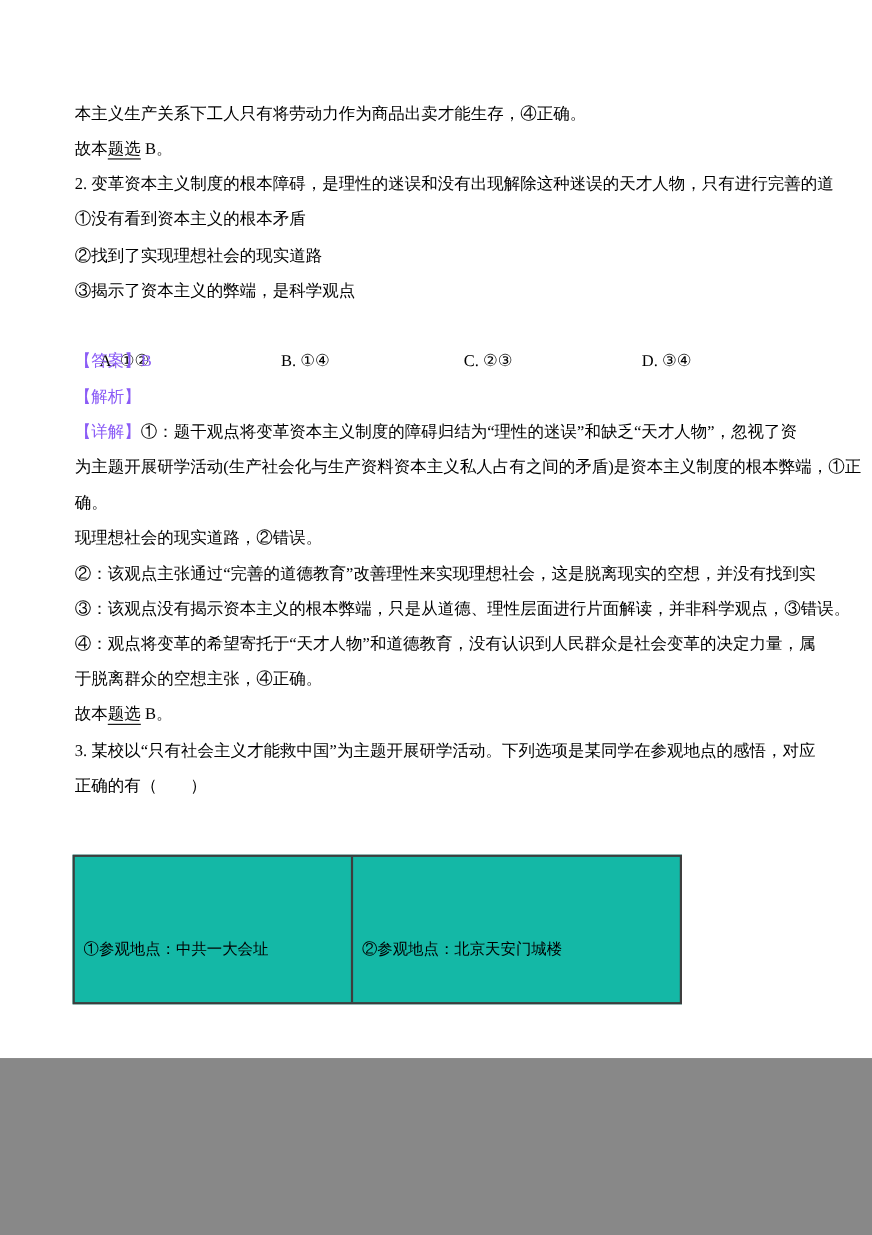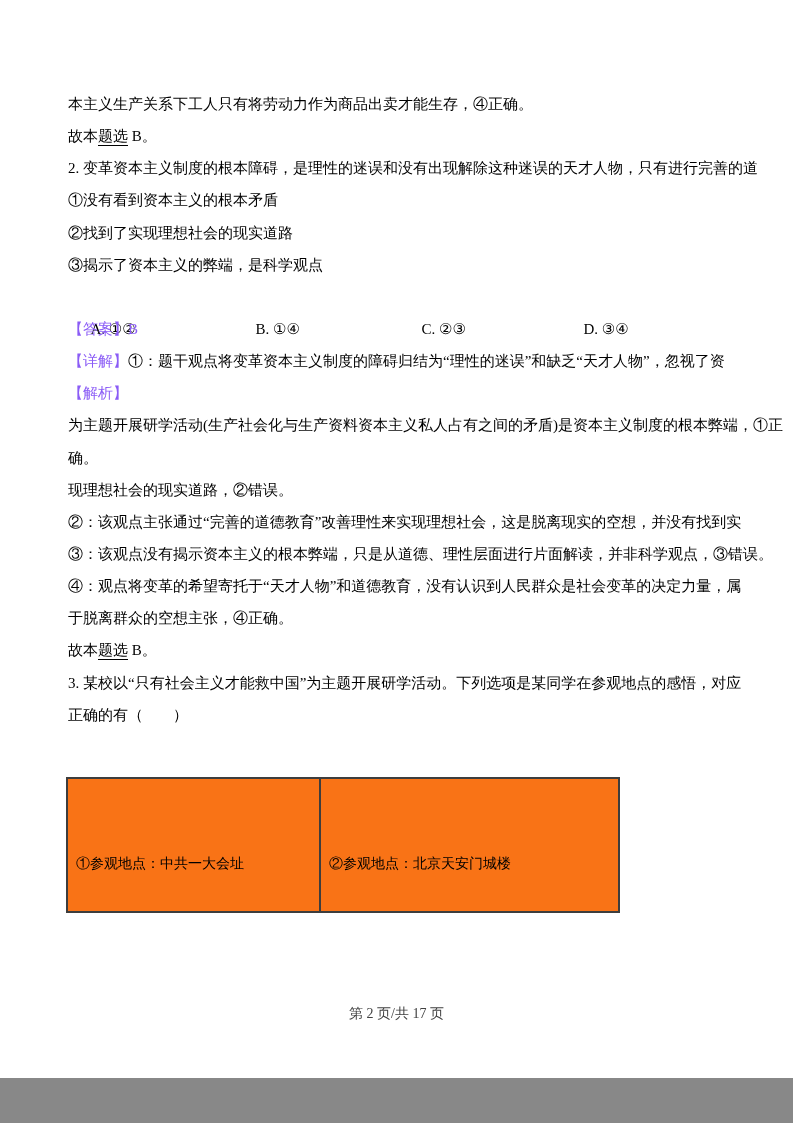--- a/index.html
+++ b/index.html
@@ -1,18 +1,18 @@
 <!DOCTYPE html>
 <html><head>
 <meta charset="utf-8">
 <style>
   html,body{margin:0;padding:0;background:#888;}
   .page{
     position:relative;
-    width:793px;height:1078px;
+    width:793px;height:962px;
     background:#ffffff;
     margin:0 auto;
     overflow:hidden;
     font-family:"Liberation Serif","DejaVu Serif",serif;
     color:#000;
   }
   .content{
     position:absolute;
     left:68px;top:88px;width:660px;
     font-size:15px;
@@ -33,21 +33,21 @@
   .options .opt-a{width:165px;}
   .options .opt-b{width:166px;}
   .options .opt-c{width:162px;}
   .q3table{
     position:absolute;
     left:66px;top:777px;
     width:554px;height:136px;
     box-sizing:border-box;
     border:2px solid #3d3d3d;
     display:flex;
-    background:#f97316;
+    background:#14b8a6;
   }
   .q3table .cell{
     box-sizing:border-box;
     padding:4px 5px 0 8px;
     font-size:14px;
     line-height:32.6px;
     white-space:pre;
     overflow:hidden;
   }
   .q3table .cell-1{width:253px;border-right:2px solid #3d3d3d;}
@@ -74,23 +74,23 @@
 
     <div class="line">①没有看到资本主义的根本矛盾</div>
     <div class="line">②找到了实现理想社会的现实道路</div>
     <div class="line">③揭示了资本主义的弊端，是科学观点</div>
 
     <div class="line options">
       <span class="opt opt-a">A. ①②</span><span class="opt opt-b">B. ①④</span><span class="opt opt-c">C. ②③</span><span class="opt opt-d">D. ③④</span>
     </div>
 
     <div class="line accent"><span>【答案】</span><span>B</span></div>
+    <div class="line accent"><span>【解析】</span></div>
+
     <div class="line"><span class="accent">【详解】</span><span>①：题干观点将变革资本主义制度的障碍归结为“理性的迷误”和缺乏“天才人物”，忽视了资</span></div>
-
-    <div class="line accent"><span>【解析】</span></div>
     <div class="line">为主题开展研学活动(生产社会化与生产资料资本主义私人占有之间的矛盾)是资本主义制度的根本弊端，①正</div>
     <div class="line">确。</div>
     <div class="line">现理想社会的现实道路，②错误。</div>
     <div class="line">②：该观点主张通过“完善的道德教育”改善理性来实现理想社会，这是脱离现实的空想，并没有找到实</div>
     <div class="line">③：该观点没有揭示资本主义的根本弊端，只是从道德、理性层面进行片面解读，并非科学观点，③错误。</div>
     <div class="line">④：观点将变革的希望寄托于“天才人物”和道德教育，没有认识到人民群众是社会变革的决定力量，属</div>
     <div class="line">于脱离群众的空想主张，④正确。</div>
 
     <div class="line"><span>故本</span><span class="u">题选</span><span> B。</span></div>
 

